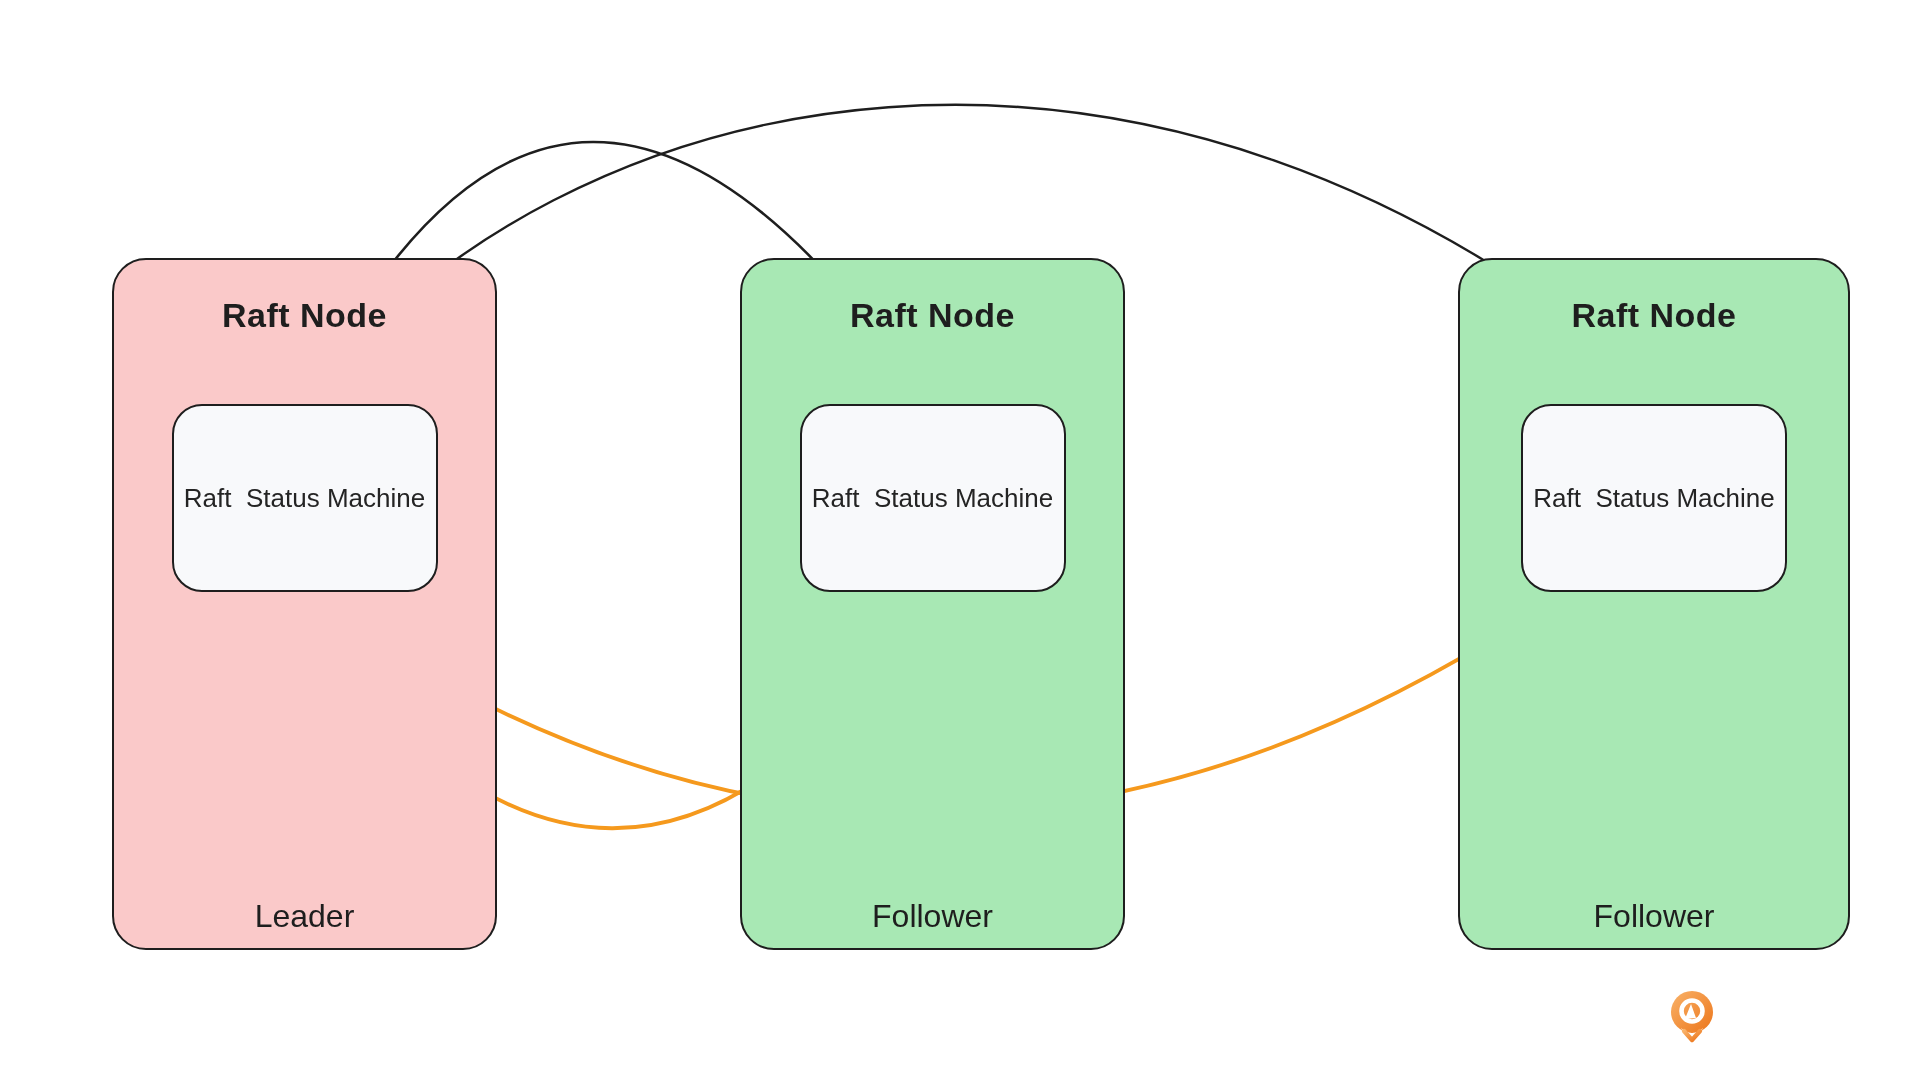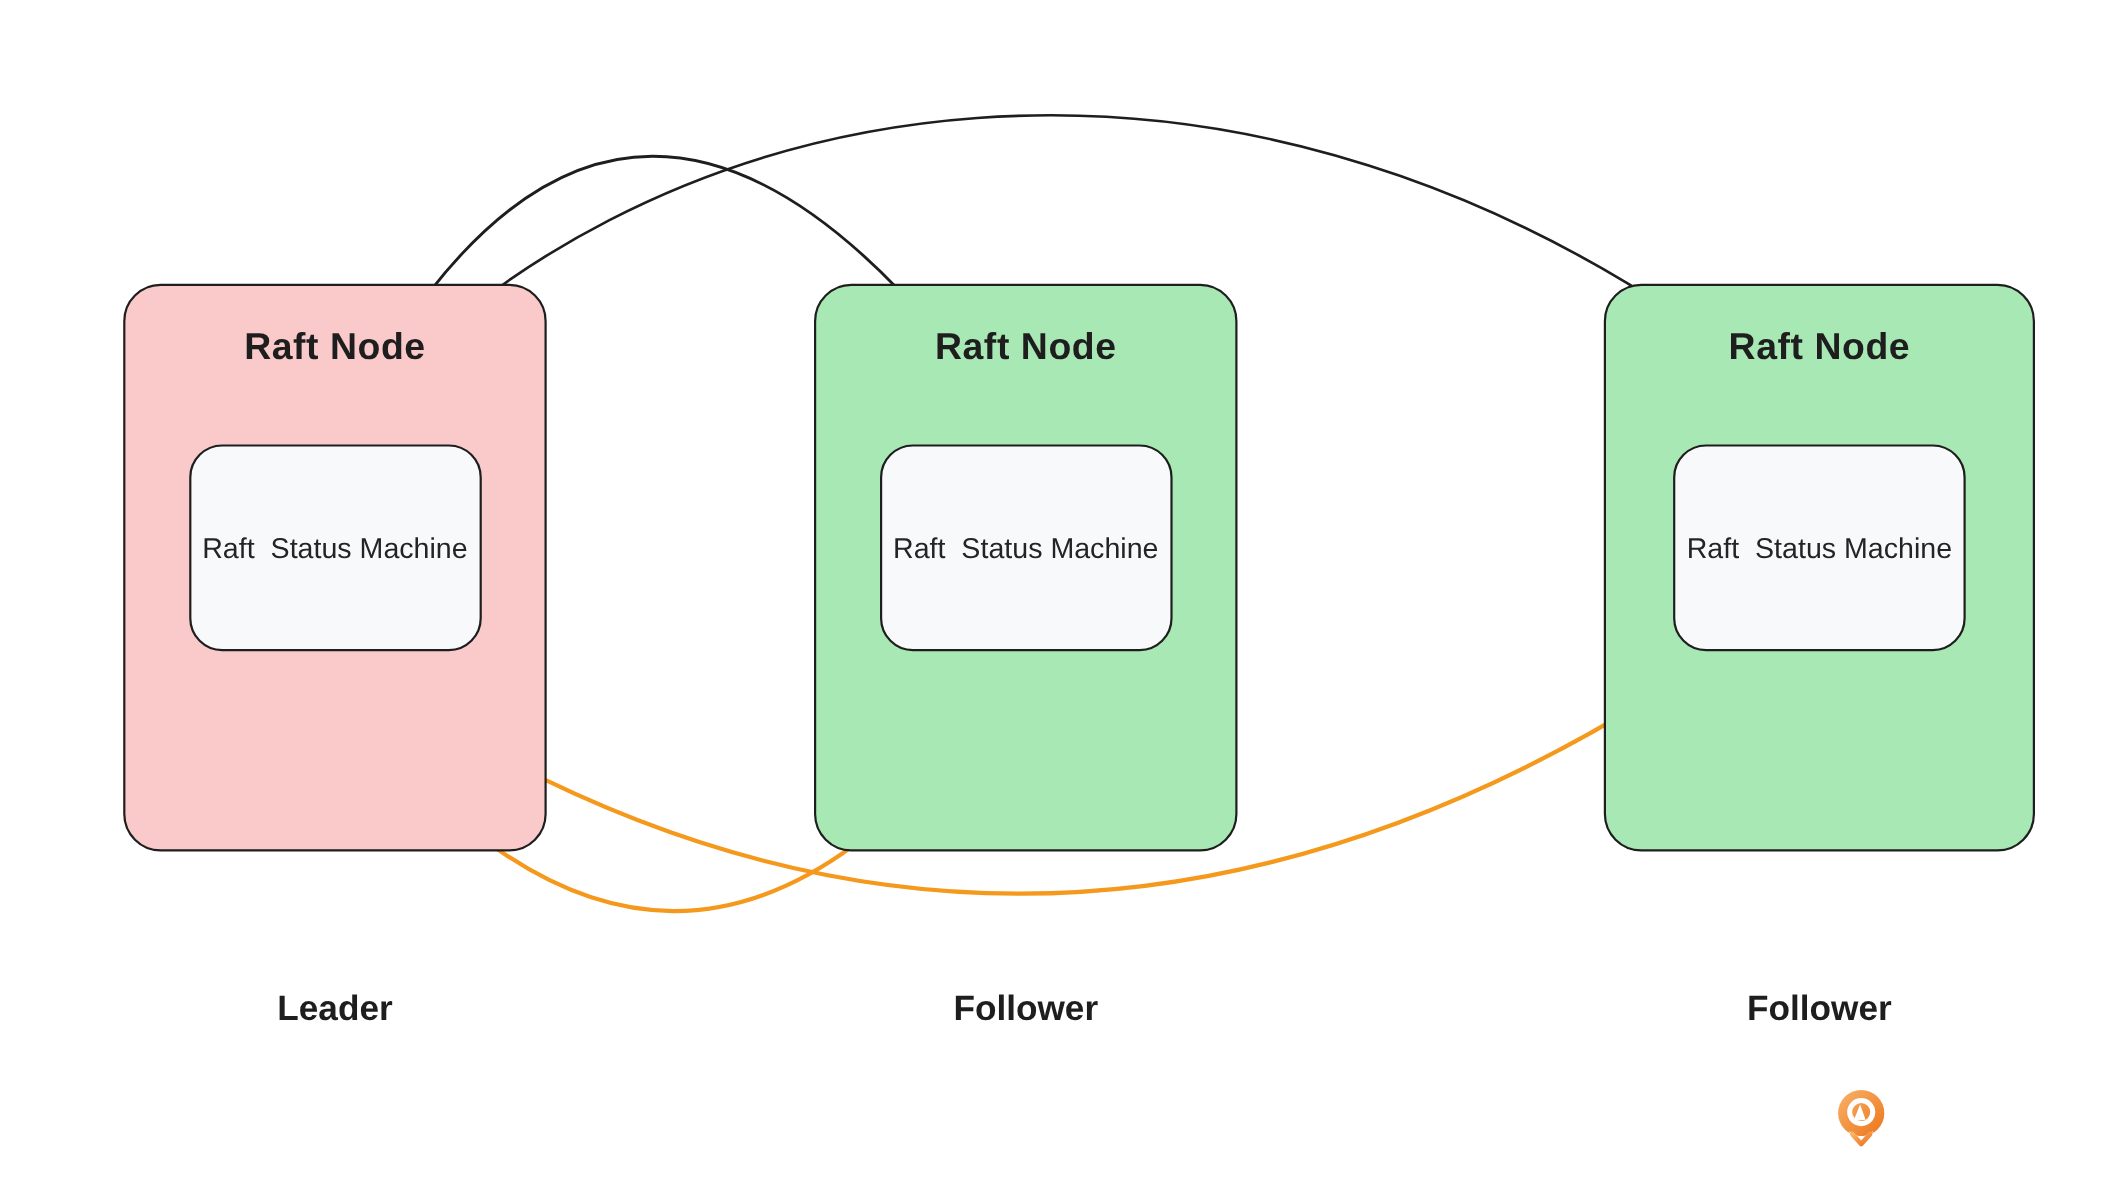--- a/index.html
+++ b/index.html
@@ -2,37 +2,37 @@
 <html><head>
 <meta charset="utf-8">
 <style>
   html,body { margin:0; padding:0; }
   body { width:1920px; height:1080px; background:#ffffff; font-family:"Liberation Sans", sans-serif; }
 
   .canvas { position:relative; width:1920px; height:1080px; background:#ffffff; overflow:hidden; }
 
   .arrow-layer { position:absolute; left:0; top:0; width:1920px; height:1080px; pointer-events:none; }
 
-  .node { position:absolute; top:258px; width:385px; height:516px;
+  .node { position:absolute; top:258px; width:385px; height:692px;
           border:2.5px solid #1e1e1e; border-radius:34px; box-sizing:border-box; }
   .node-1 { left:112px; }
   .node-2 { left:740px; }
   .node-3 { left:1458px; width:392px; }
 
   .node-title { margin-top:36px; text-align:center; font-size:34px; font-weight:600;
                 color:#1e1e1e; letter-spacing:0.5px; }
 
   .machine { position:absolute; left:50%; transform:translateX(-50%); top:144px;
              width:266px; height:188px; background:#f8f9fb; border:2.5px solid #1e1e1e;
              border-radius:30px; box-sizing:border-box;
              display:flex; align-items:center; justify-content:center; }
   .machine-text { font-size:26px; font-weight:500; color:#242424; white-space:pre; }
 
   .role-label { position:absolute; top:898px; width:385px; text-align:center;
-                font-size:32px; font-weight:700; color:#1e1e1e; }
+                font-size:32px; font-weight:400; color:#1e1e1e; }
   .role-1 { left:112px; }
   .role-2 { left:740px; }
   .role-3 { left:1458px; width:392px; }
 
   .logo { position:absolute; left:1668px; top:988px; display:flex; align-items:center; gap:9px; }
   .logo-icon { width:48px; height:58px; }
   .logo-text { font-size:37px; font-weight:600; color:#7e7e7e; letter-spacing:2px; line-height:58px; }
 </style>
 </head>
 <body>

